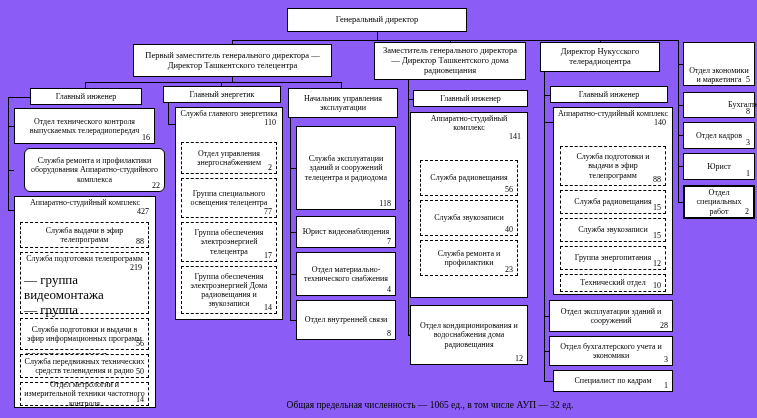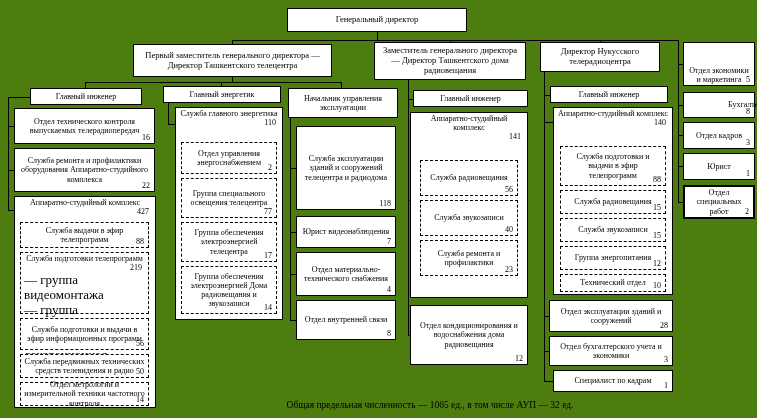--- a/index.html
+++ b/index.html
@@ -1,17 +1,17 @@
 <!DOCTYPE html>
 <html><head>
 <meta charset="utf-8">
 <style>
   html,body { margin:0; padding:0; background:#fff; }
   #chart {
-    position:relative; width:757px; height:418px; background:#4d7c0f;
+    position:relative; width:757px; height:418px; background:#8b5cf6;
     font-family:"Liberation Serif","DejaVu Serif",serif;
     color:#000; overflow:hidden;
   }
   .box {
     position:absolute; box-sizing:border-box;
     border:1px solid #000; background:#fff;
     display:flex; flex-direction:column; justify-content:center; align-items:stretch;
     font-size:8px; line-height:1.15; padding:1px 3px; text-align:center;
   }
   .big { font-size:8.5px; }
@@ -106,21 +106,21 @@
     <span class="cnt">2</span>
   </div>
 
   <div class="box" style="left:30px;top:88px;width:112px;height:17px;">
     <span class="lbl">Главный инженер</span>
   </div>
   <div class="box" style="left:14px;top:108px;width:141px;height:36px;">
     <span class="lbl">Отдел технического контроля выпускаемых телерадиопередач</span>
     <span class="cnt">16</span>
   </div>
-  <div class="box" style="left:14px;top:148px;width:141px;height:44px;">
+  <div class="box" style="left:24px;top:148px;width:141px;height:44px;border-radius:6px;">
     <span class="lbl">Служба ремонта и профилактики оборудования Аппаратно-студийного комплекса</span>
     <span class="cnt">22</span>
   </div>
   <div class="box topalign" style="left:14px;top:196px;width:142px;height:212px;">
     <span class="lbl">Аппаратно-студийный комплекс</span>
     <div class="cntflow">427</div>
   </div>
   <div class="box dash" style="left:20px;top:222px;width:129px;height:26px;">
     <span class="lbl">Служба выдачи в эфир телепрограмм</span>
     <span class="cnt">88</span>

